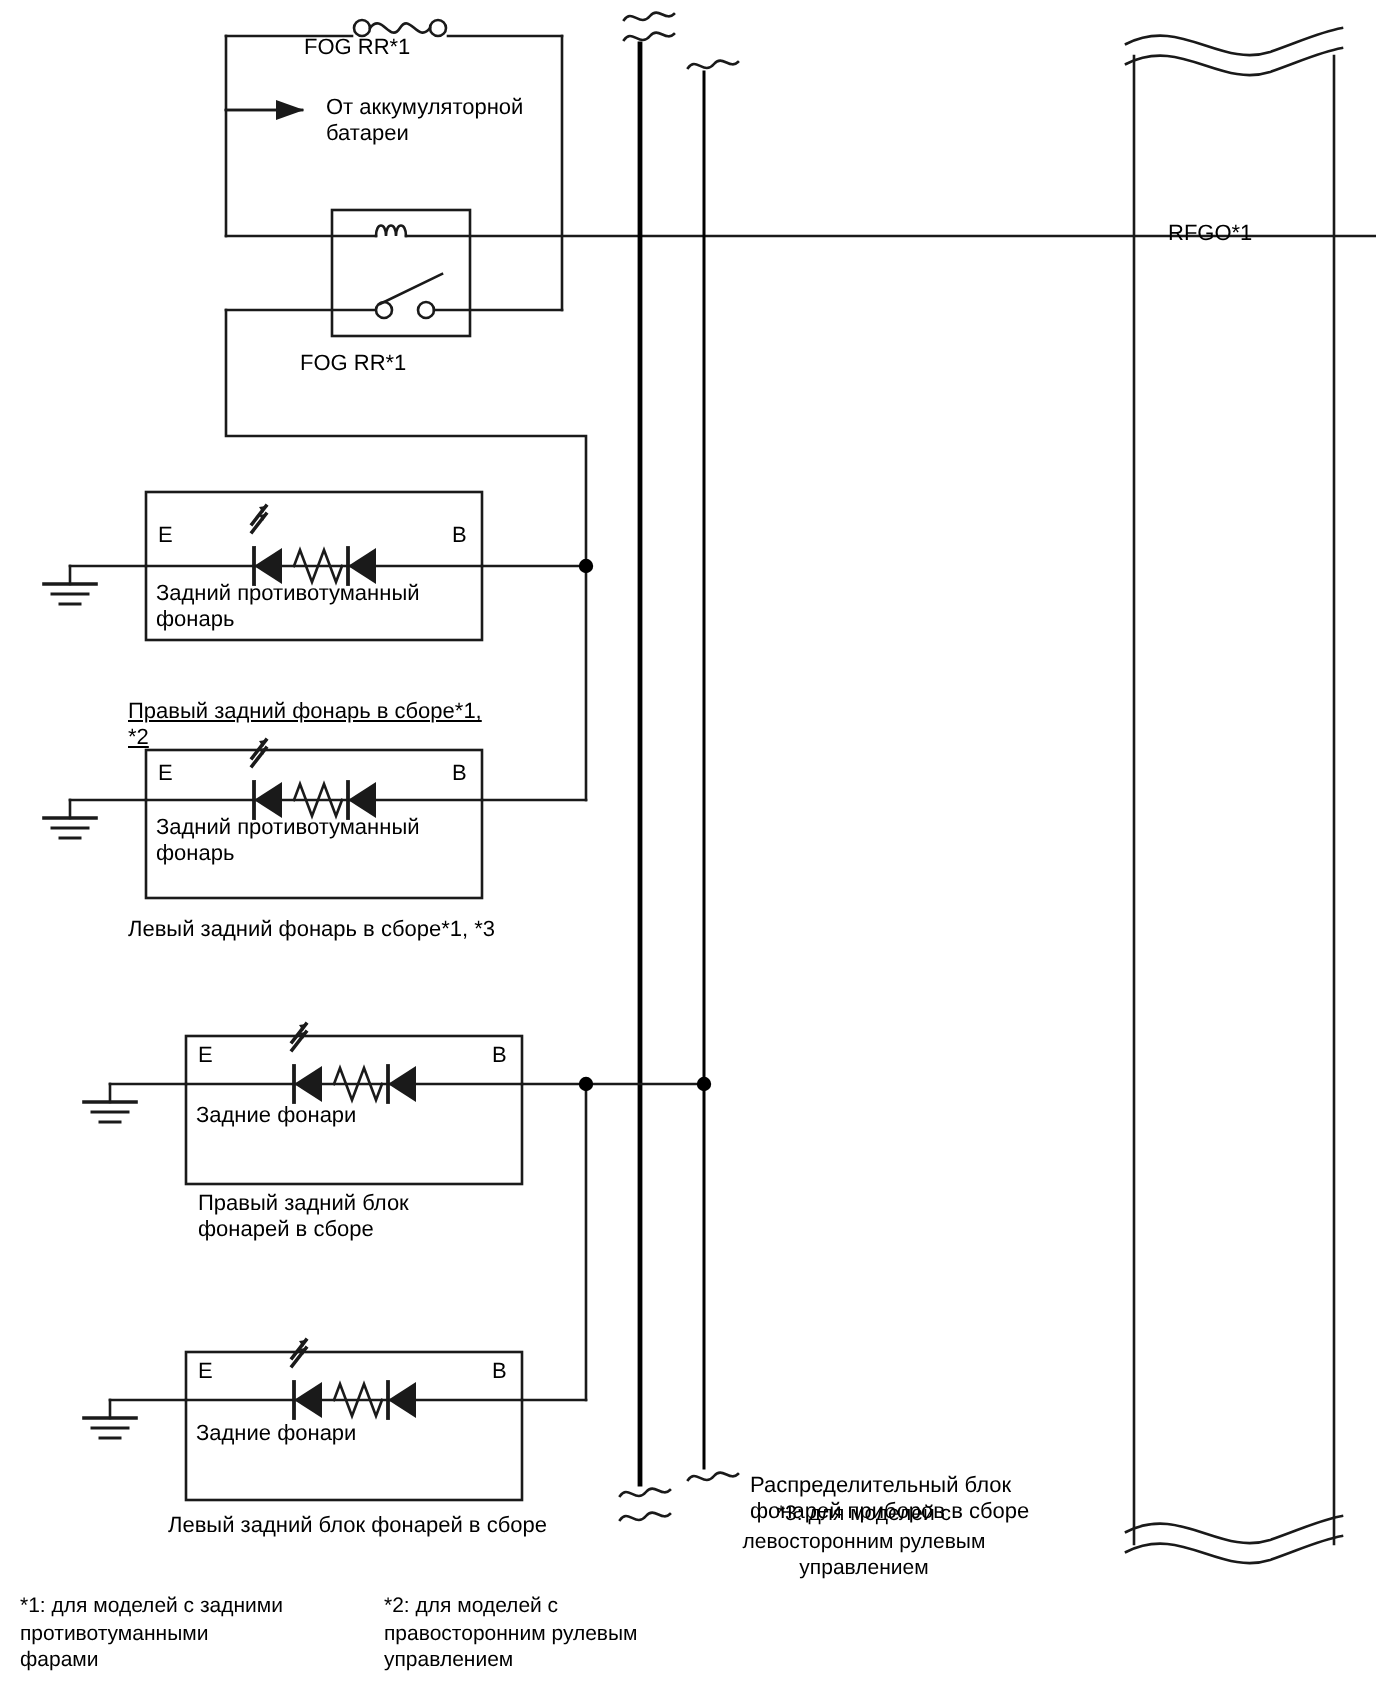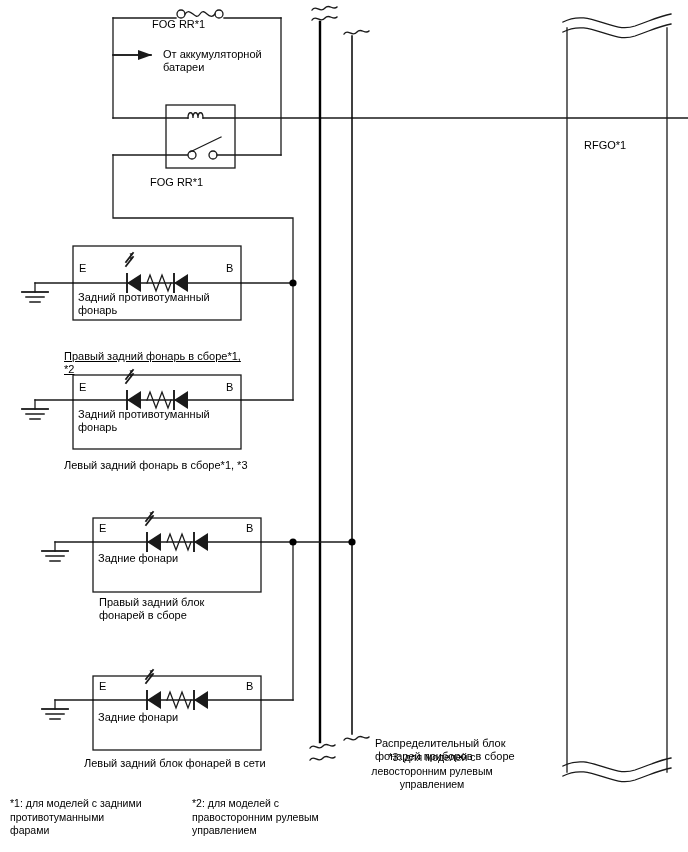--- a/index.html
+++ b/index.html
@@ -196,21 +196,21 @@
     </g>
   </svg>
 
   <div class="lbl ctr" style="left:152px;top:18px;width:100px;">FOG RR*1</div>
 
   <div class="lbl" style="left:163px;top:48px;width:130px;">От аккумуляторной
 батареи</div>
 
   <div class="lbl ctr" style="left:150px;top:176px;width:100px;">FOG RR*1</div>
 
-  <div class="lbl" style="left:584px;top:111px;margin-top:28px;">RFGO*1</div>
+  <div class="lbl" style="left:584px;top:111px;">RFGO*1</div>
 
 
   <div class="lbl" style="left:375px;top:737px;width:150px;">Распределительный блок
 фонарей приборов в сборе</div>
 
   <div class="term" style="left:79px;top:262px;">E</div>
   <div class="term" style="left:226px;top:262px;">B</div>
   <div class="lbl ctr" style="left:78px;top:291px;width:158px;">Задний противотуманный
 фонарь</div>
   <div class="lbl" style="left:64px;top:350px;width:189px;text-decoration:underline;">Правый задний фонарь в сборе*1, *2</div>
@@ -223,21 +223,21 @@
 
   <div class="term" style="left:99px;top:522px;">E</div>
   <div class="term" style="left:246px;top:522px;">B</div>
   <div class="lbl ctr" style="left:98px;top:552px;width:158px;">Задние фонари</div>
   <div class="lbl" style="left:99px;top:596px;width:150px;">Правый задний блок
 фонарей в сборе</div>
 
   <div class="term" style="left:99px;top:680px;">E</div>
   <div class="term" style="left:246px;top:680px;">B</div>
   <div class="lbl ctr" style="left:98px;top:711px;width:158px;">Задние фонари</div>
-  <div class="lbl" style="left:84px;top:757px;width:220px;">Левый задний блок фонарей в сети</div>
+  <div class="lbl" style="left:84px;top:757px;width:220px;">Левый задний блок фонарей в сборе</div>
 
   <div class="note" style="left:10px;top:797px;width:150px;">*1: для моделей с задними
 противотуманными
 фарами</div>
   <div class="note" style="left:192px;top:797px;width:150px;">*2: для моделей с
 правосторонним рулевым
 управлением</div>
   <div class="note" style="left:357px;top:751px;width:150px;text-align:center;">*3: для моделей с
 левосторонним рулевым
 управлением</div>

